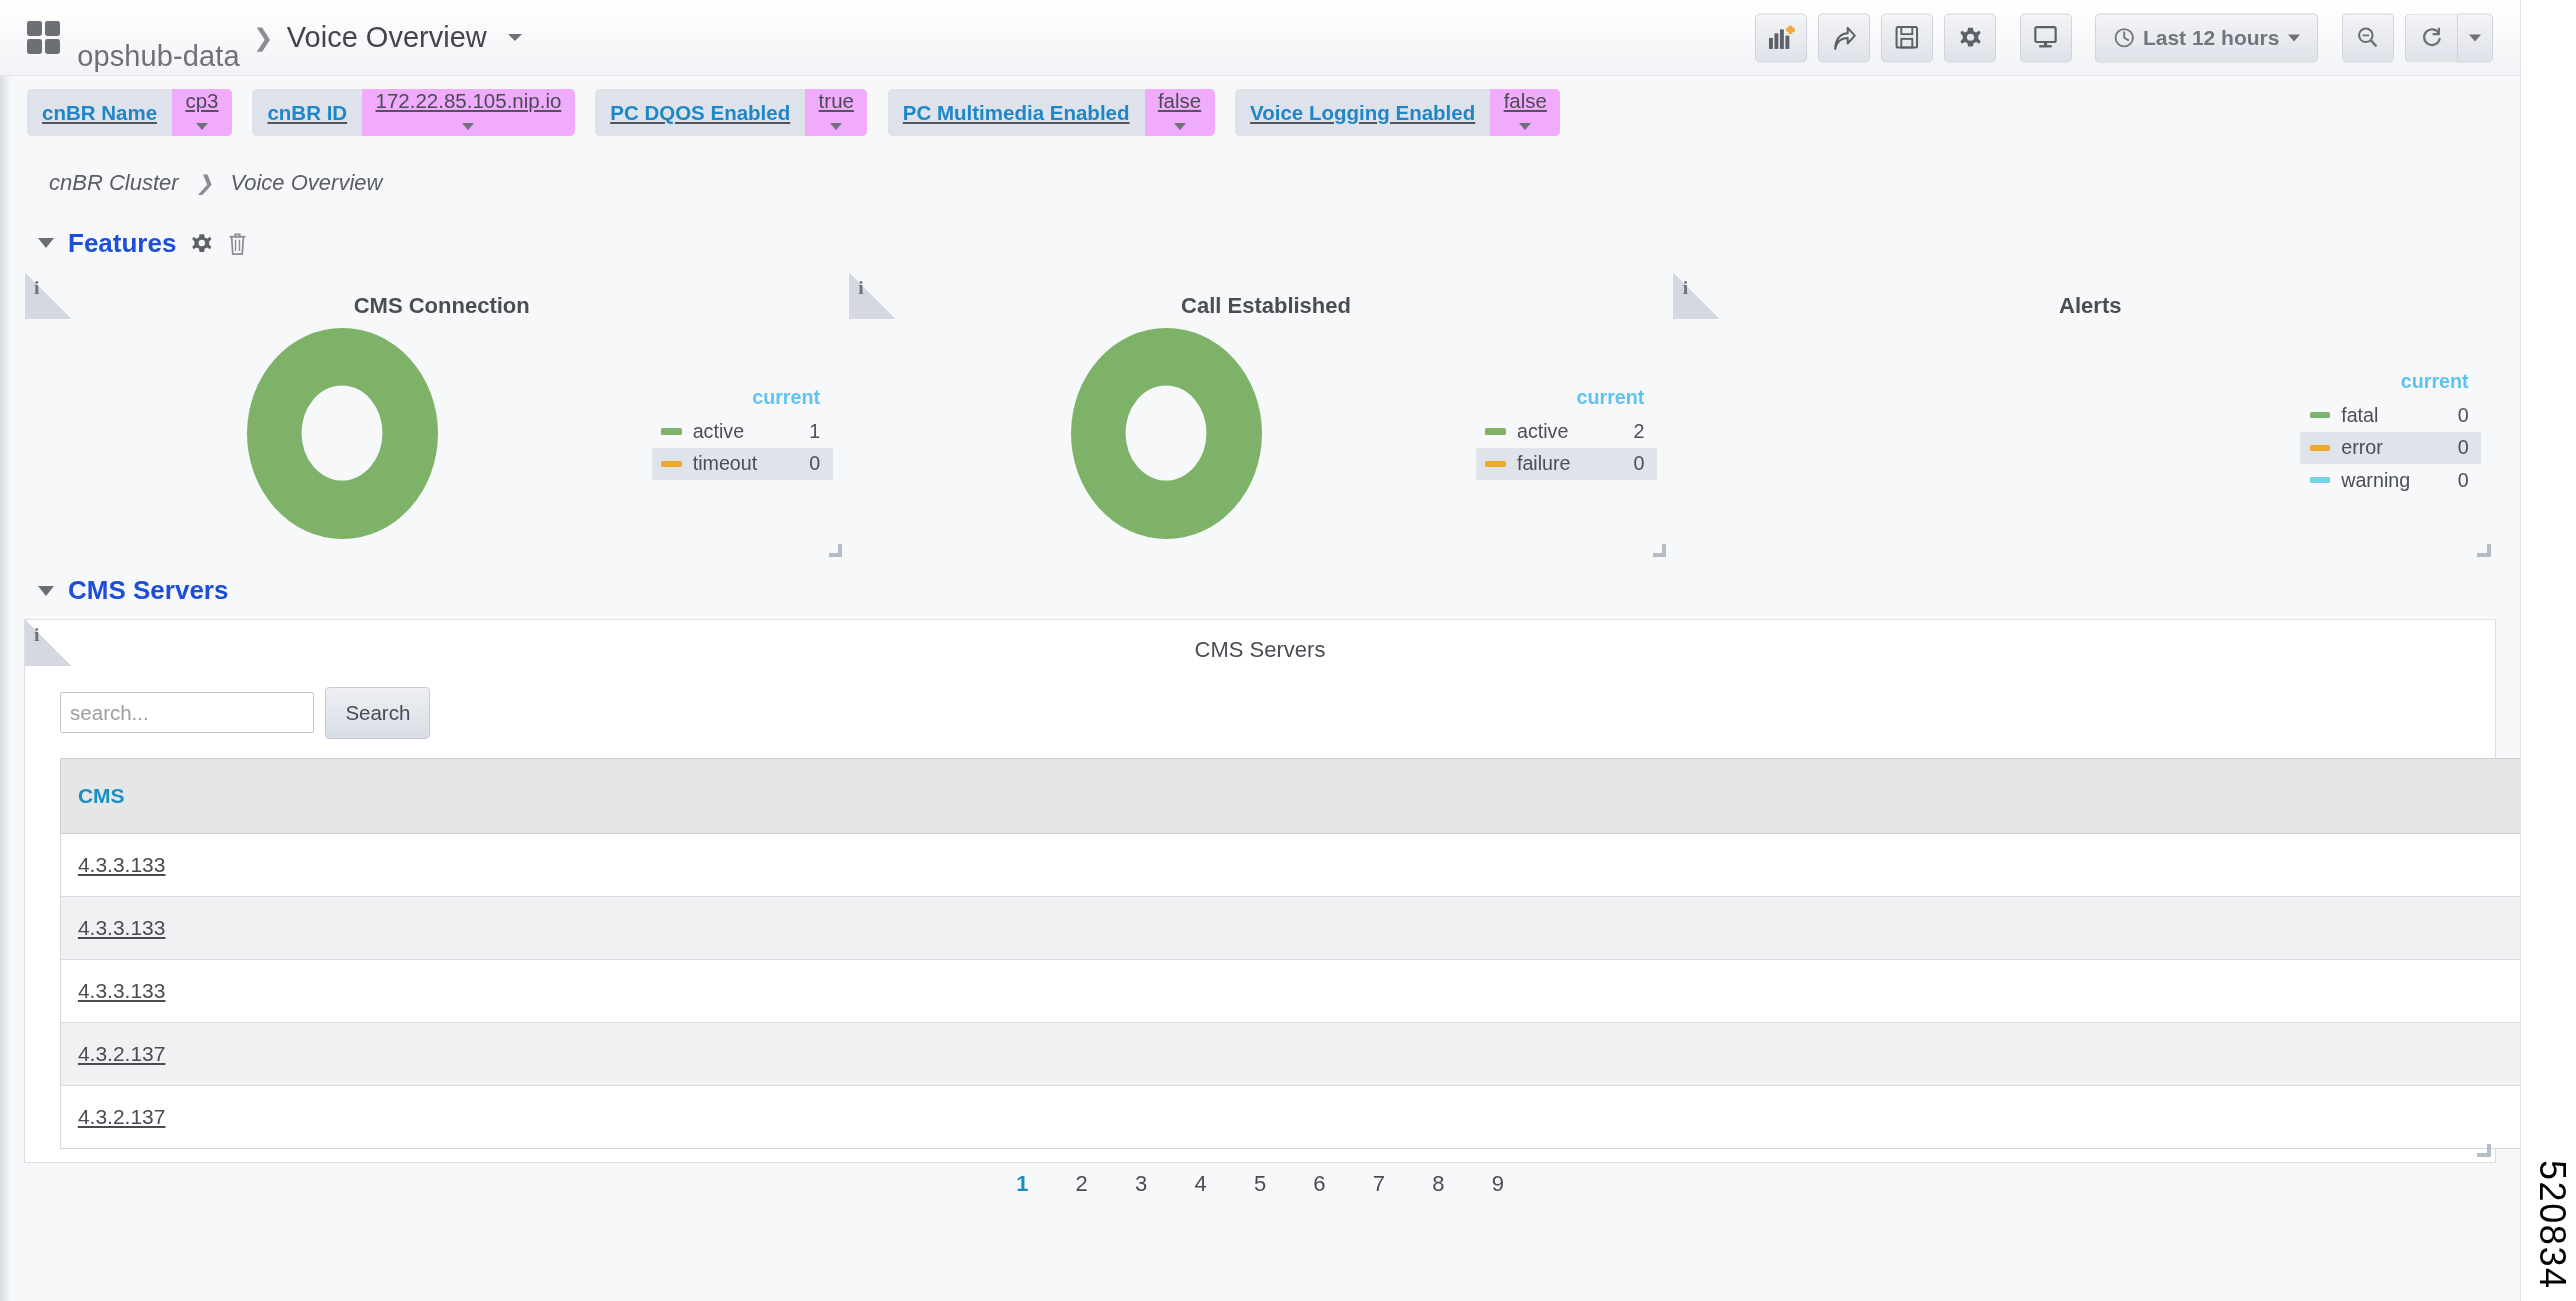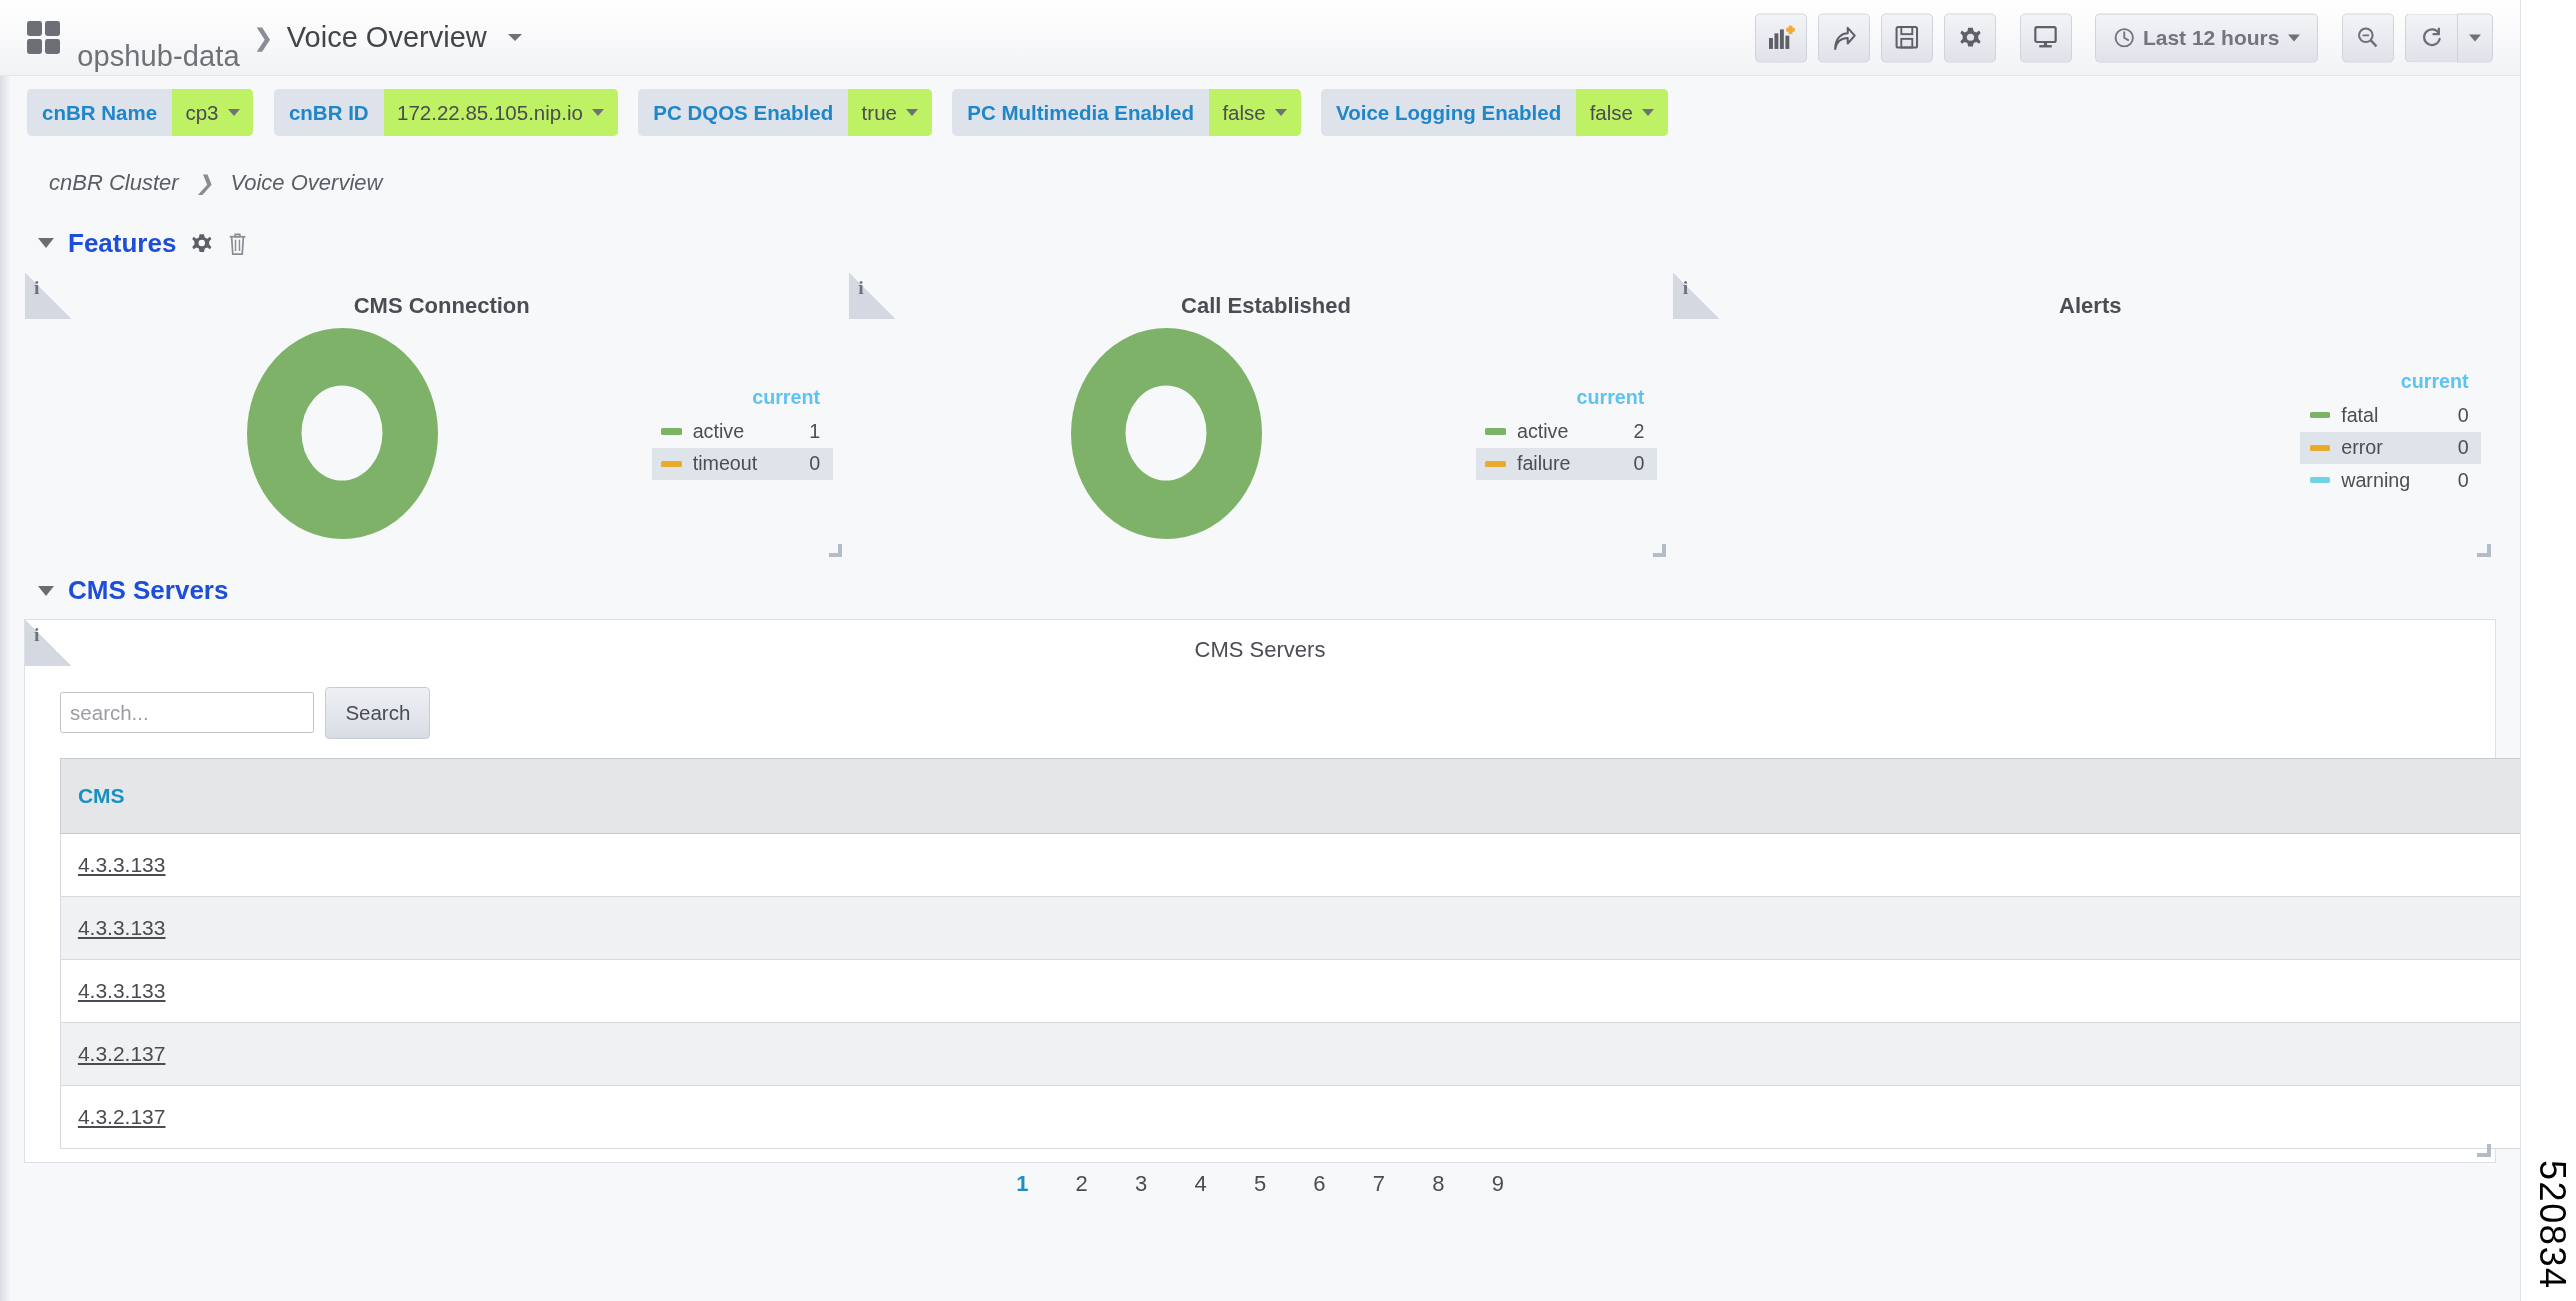--- a/index.html
+++ b/index.html
@@ -71,36 +71,38 @@
   }
   .refresh-group { display:flex; margin-left:11px; }
   .refresh-group .tbtn { margin-left:0; border-radius:4.7px 0 0 4.7px; border-right:none; }
   .refresh-group .tbtn.caretbtn { border-radius:0 4.7px 4.7px 0; min-width:36px; border-right:0.8px solid #cfd3db;}
 
   
   .varsrow {
     display:flex; align-items:center; gap:20.5px;
     padding:13.4px 27px 15px 27px;
     background:#f7f8fa;
+    text-decoration:underline;
   }
   .varbox {
     display:flex; align-items:stretch; height:47px;
     border-radius:4.7px; overflow:hidden;
     background:#dde2eb;
   }
   .varlabel {
     display:flex; align-items:center; padding:0 15px;
     font-size:20.5px; font-weight:bold; color:#1f87c7;
     white-space:nowrap;
   }
   .varvalue {
     display:flex; align-items:center; gap:9.5px;
-    padding:0 13.4px; background:#bef264;
+    padding:0 13.4px; background:#f0abfc;
     font-size:20.5px; color:#4a4c52; white-space:nowrap;
     cursor:pointer;
+    flex-direction:column;
   }
   .caret-sm {
     width:0;height:0;border-left:6.3px solid transparent;border-right:6.3px solid transparent;
     border-top:7px solid #6f7177;
   }
 
   
   .subcrumb {
     display:flex; align-items:center; gap:17.3px;
     padding:19px 0 19px 49px;

